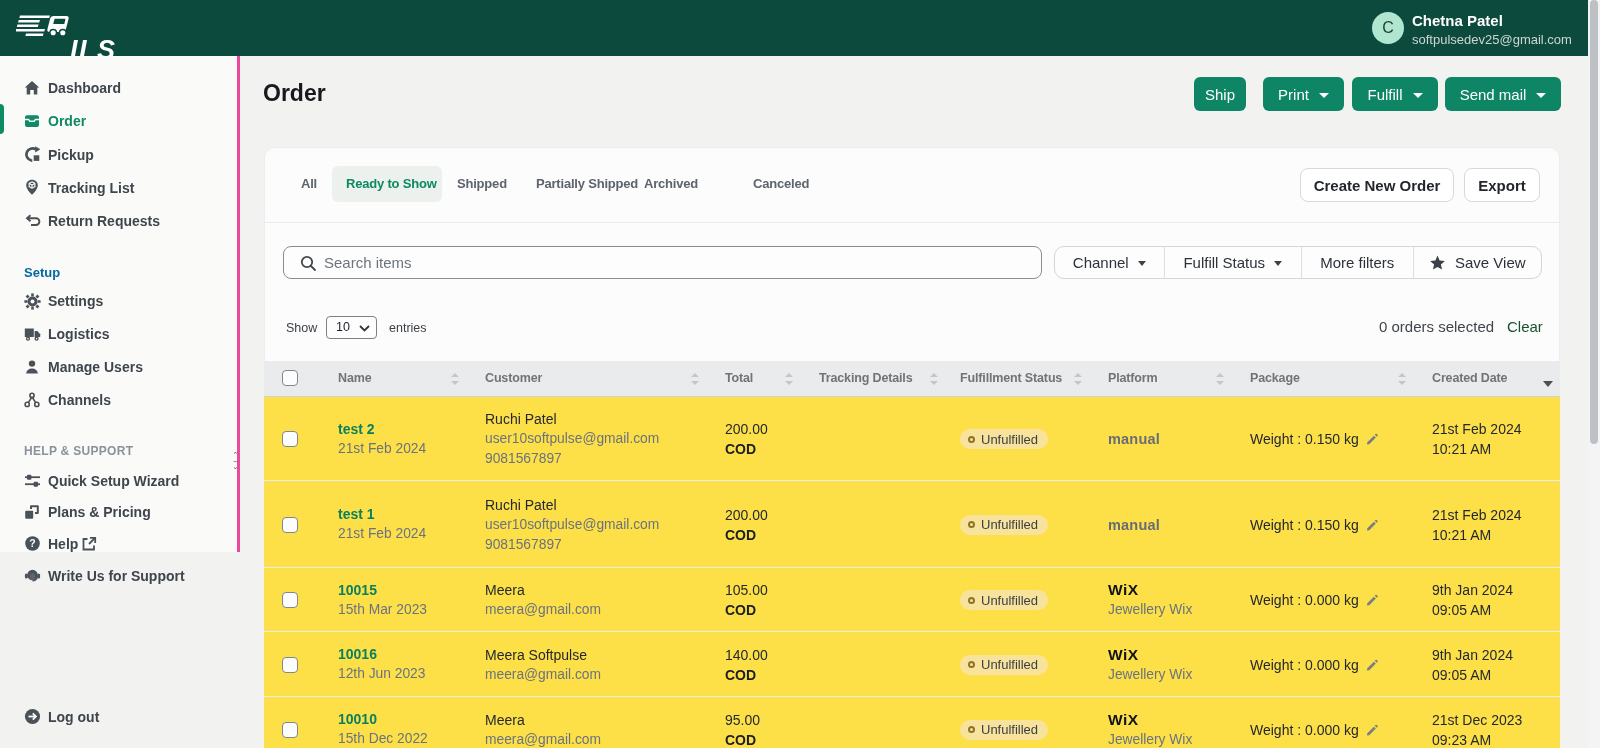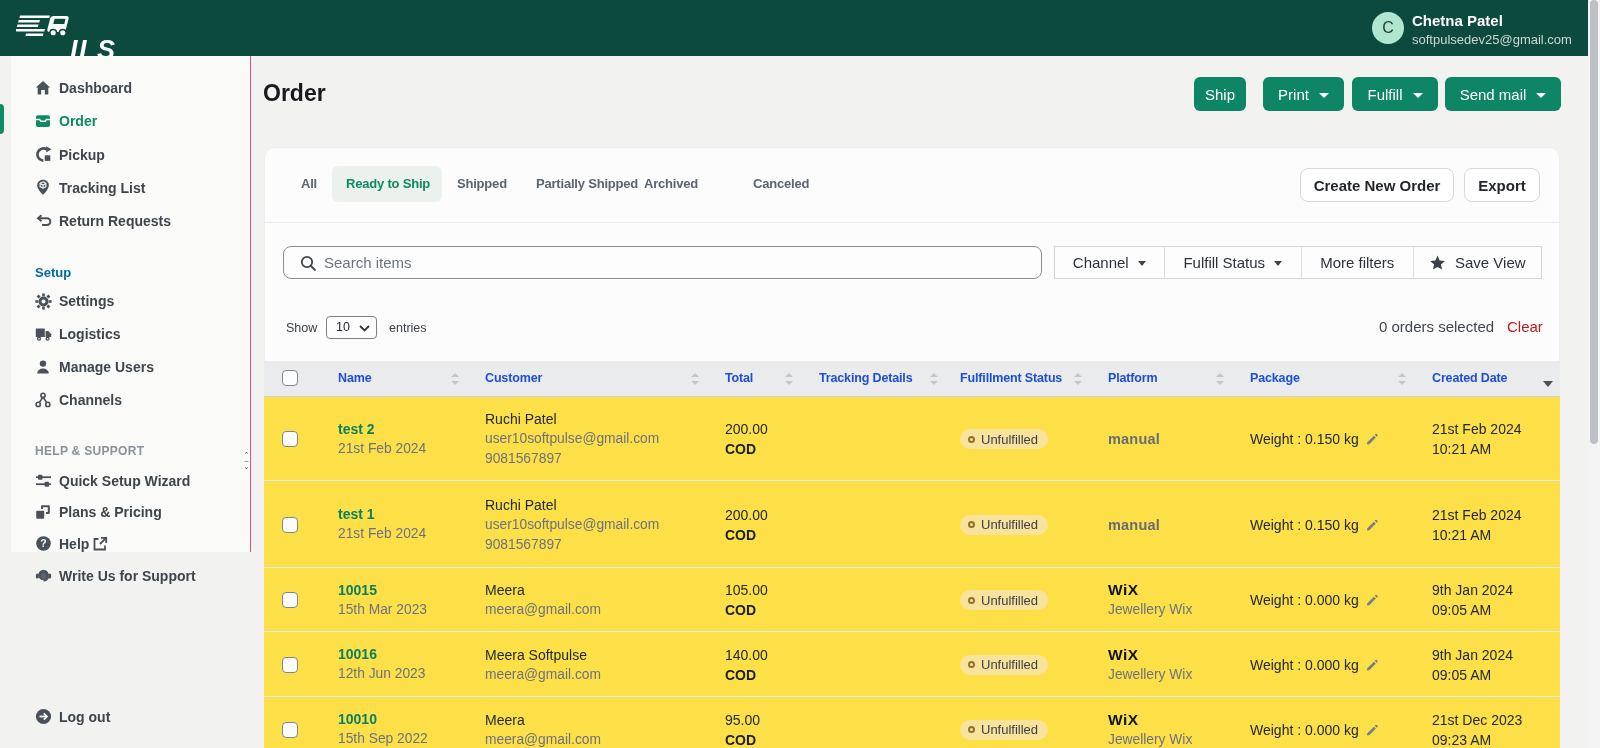--- a/index.html
+++ b/index.html
@@ -12,21 +12,21 @@
 #logotxt { position:absolute; left:70px; top:11px; color:#fff; font-weight:700; font-style:italic; font-size:27px; letter-spacing:1.5px;margin-top:24px; }
 #avatar { position:absolute; left:1372px; top:12px; width:32px; height:32px; border-radius:50%; background:#b0e5d0; color:#1b3c34; font-size:16px; font-weight:400; text-align:center; line-height:32px; }
 #uname { position:absolute; left:1412px; top:12px; color:#fff; font-size:15px; font-weight:700; }
 #uemail { position:absolute; left:1412px; top:31.5px; color:#cdd5d1; font-size:13px; }
 
 
 #sbtrack { position:absolute; left:1588px; top:0; width:12px; height:748px; background:#f4f4f5; }
 #sbthumb { position:absolute; left:1590px; top:0px; width:8px; height:444px; background:#bdc1c5; border-radius:4px; }
 
 
-#sidebar { position:absolute; left:11px; top:56px; width:240px; height:496px; background:#fafbf9; border-right:1px solid #ec4899; }
+#sidebar { position:absolute; left:0; top:56px; width:240px; height:496px; background:#fafbf9; border-right:3px solid #ec4899; }
 .nav { position:absolute; left:0; width:240px; height:33px; display:flex; align-items:center; color:#3f454c; font-size:14px; font-weight:700; }
 .nav svg { position:absolute; left:24px; }
 .nav .lbl { position:absolute; left:48px; }
 .nav.active { color:#0e8a64; }
 #actbar { position:absolute; left:0px; top:104px; width:4px; height:30px; background:#0e8a64; border-radius:0 4px 4px 0; }
 .seclbl { position:absolute; left:24px; color:#8a919a; font-weight:700; }
 
 
 #title { position:absolute; left:263px; top:80px; font-size:23px; font-weight:700; color:#17191d; }
 .gbtn { position:absolute; top:77px; height:34px; background:#0e8565; border-radius:6px; color:#fff; font-size:15px; display:flex; align-items:center; justify-content:center; gap:10px; }
@@ -36,33 +36,33 @@
 #card { position:absolute; left:264px; top:147px; width:1296px; height:601px; background:#fcfcfc; border-radius:10px 10px 0 0; border:1px solid #ecedee; border-bottom:none; }
 #tabrow { position:absolute; left:264px; top:147px; width:1296px; height:76px; border-bottom:1px solid #e9ebec; }
 .tab { position:absolute; top:170px; height:28px; line-height:28px; font-size:13px; font-weight:700; letter-spacing:-0.2px; color:#5d646d; }
 #pill { position:absolute; left:332px; top:166px; width:110px; height:36px; background:#edf1ee; border-radius:6px; }
 .tabact { color:#0a8a62; }
 .wbtn { position:absolute; top:168px; height:34px; background:#fff; border:1px solid #d6d9db; border-radius:8px; font-size:15px; font-weight:600; color:#23272d; display:flex; align-items:center; justify-content:center; }
 
 
 #search { position:absolute; left:283px; top:246px; width:759px; height:33px; background:#fdfdfe; border:1px solid #878d95; border-radius:8px; }
 #search .ph { position:absolute; left:40px; top:7px; font-size:15px; color:#6e747c; }
-#filters { position:absolute; left:1054px; top:246px; width:488px; height:33px; background:#fdfdfe; border:1px solid #d3d6d9; border-radius:0; display:flex; }
+#filters { position:absolute; left:1054px; top:246px; width:488px; height:33px; background:#fdfdfe; border:1px solid #d3d6d9; border-radius:10px; display:flex; }
 #filters .seg { height:100%; display:flex; align-items:center; justify-content:center; gap:9px; font-size:15px; color:#2d3239; border-right:1px solid #dcdee1; }
 #filters .seg:last-child { border-right:none; }
 #filters .car { width:0; height:0; border-left:4.5px solid transparent; border-right:4.5px solid transparent; border-top:5px solid #3e434b; margin-top:2px; }
 
 
 #showrow { position:absolute; left:283px; top:315px; width:1258px; height:24px; font-size:12.5px; color:#3c4148; }
 #selbox { position:absolute; left:43px; top:1px; width:51px; height:23px; border:1px solid #7b818a; border-radius:4px; background:#fdfdfe; font-size:12.5px; color:#23272d; padding-left:9px; line-height:21px; }
 
 
 table { position:absolute; left:264px; top:361px; width:1296px; border-collapse:collapse; table-layout:fixed; }
 th, td { vertical-align:middle; padding:0 0 0 20px; text-align:left; font-weight:400; }
-thead th { background:#e9ebec; height:35px; font-size:12.5px; font-weight:700; letter-spacing:-0.15px; color:#1d4ed8; position:relative; border-bottom:1px solid #ced2d6; }
+thead th { background:#e9ebec; height:35px; font-size:12.5px; font-weight:700; letter-spacing:-0.15px; color:#737373; position:relative; border-bottom:1px solid #ced2d6; }
 tbody td { border-bottom:1px solid #eaecee; position:relative; padding-top:2px; }
 tbody tr { background:#fde047; }
 .r1 td { height:84px; }
 .r2 td { height:87px; }
 .r3 td { height:64px; }
 .r4 td { height:65px; }
 .r5 td { height:65px; }
 .cbc { padding-left:18px !important; }
 .cb { width:16px; height:16px; border:1.5px solid #81878f; border-radius:4px; background:#fdfdfe; }
 .sort { position:absolute; right:5px; top:12px; width:9px; height:12px; }
@@ -263,21 +263,21 @@
   <div id="title">Order</div>
   <div class="gbtn" style="left:1194px; width:52px;">Ship</div>
   <div class="gbtn" style="left:1263px; width:81px;">Print<span class="car"></span></div>
   <div class="gbtn" style="left:1352px; width:86px;">Fulfill<span class="car"></span></div>
   <div class="gbtn" style="left:1445px; width:116px;">Send mail<span class="car"></span></div>
 
   <div id="card"></div>
   <div id="pill"></div>
   <div id="tabrow"></div>
   <div class="tab" style="left:301px;">All</div>
-  <div class="tab tabact" style="left:346px;">Ready to Ship</div>
+  <div class="tab tabact" style="left:346px;">Ready to Show</div>
   <div class="tab" style="left:457px;">Shipped</div>
   <div class="tab" style="left:536px;text-align:right;">Partially Shipped</div>
   <div class="tab" style="left:644px;">Archived</div>
   <div class="tab" style="left:753px;">Canceled</div>
   <div class="wbtn" style="left:1300px; width:154px;">Create New Order</div>
   <div class="wbtn" style="left:1464px; width:76px;">Export</div>
 
   <div id="search">
     <svg style="position:absolute;left:16px;top:8px;" width="17" height="17" viewBox="0 0 17 17">
         <circle cx="7" cy="7" r="5.2" fill="none" stroke="#41464e" stroke-width="1.8"></circle>
@@ -294,21 +294,21 @@
         </svg>Save View</div>
   </div>
 
   <div id="showrow">
     <span style="position:absolute;left:3px;top:6px;">Show</span>
     <div id="selbox">10<svg style="position:absolute;right:6px;top:8px;" width="11" height="7" viewBox="0 0 11 7">
           <path d="M1 1 L5.5 5.5 L10 1" fill="none" stroke="#31363d" stroke-width="1.8"></path>
         </svg></div>
     <span style="position:absolute;left:106px;top:6px;">entries</span>
     <span style="position:absolute;left:1096px;top:3px;color:#40454c;font-size:15px;">0 orders selected</span>
-    <span style="position:absolute;left:1224px;top:3px;color:#b91c1c;font-size:15px;">Clear</span>
+    <span style="position:absolute;left:1224px;top:3px;color:#14532d;font-size:15px;">Clear</span>
   </div>
 
   <table>
     <colgroup>
       <col style="width:54px">
         <col style="width:147px">
         <col style="width:240px">
         <col style="width:94px">
         <col style="width:145px">
         <col style="width:144px">
@@ -451,21 +451,21 @@
             <div class="dark">9th Jan 2024</div>
             <div class="dark">09:05 AM</div>
           </td>
       </tr>
       <tr class="r5">
         <td class="cbc">
             <div class="cb"></div>
           </td>
         <td>
             <div class="lnk">10010</div>
-            <div class="sub">15th Sep 2022</div>
+            <div class="sub">15th Dec 2022</div>
           </td>
         <td>
             <div class="dark">Meera</div>
             <div class="sub">meera@gmail.com</div>
           </td>
         <td>
             <div class="dark">95.00</div>
             <div class="cod">COD</div>
           </td>
         <td></td>

